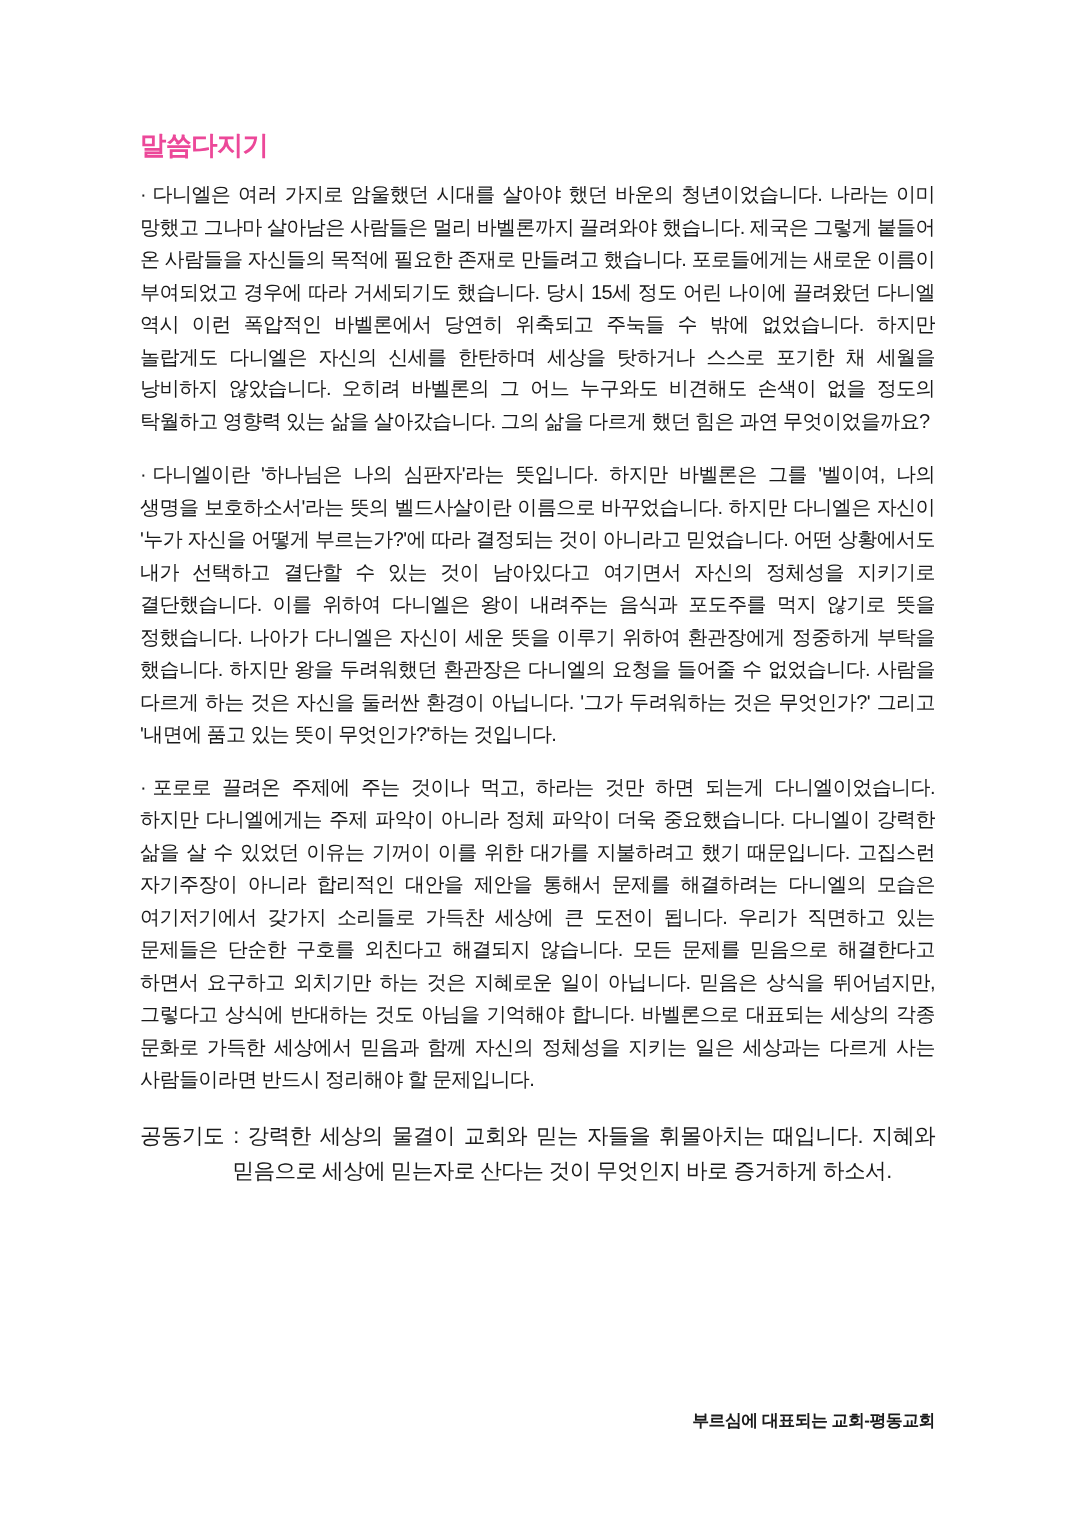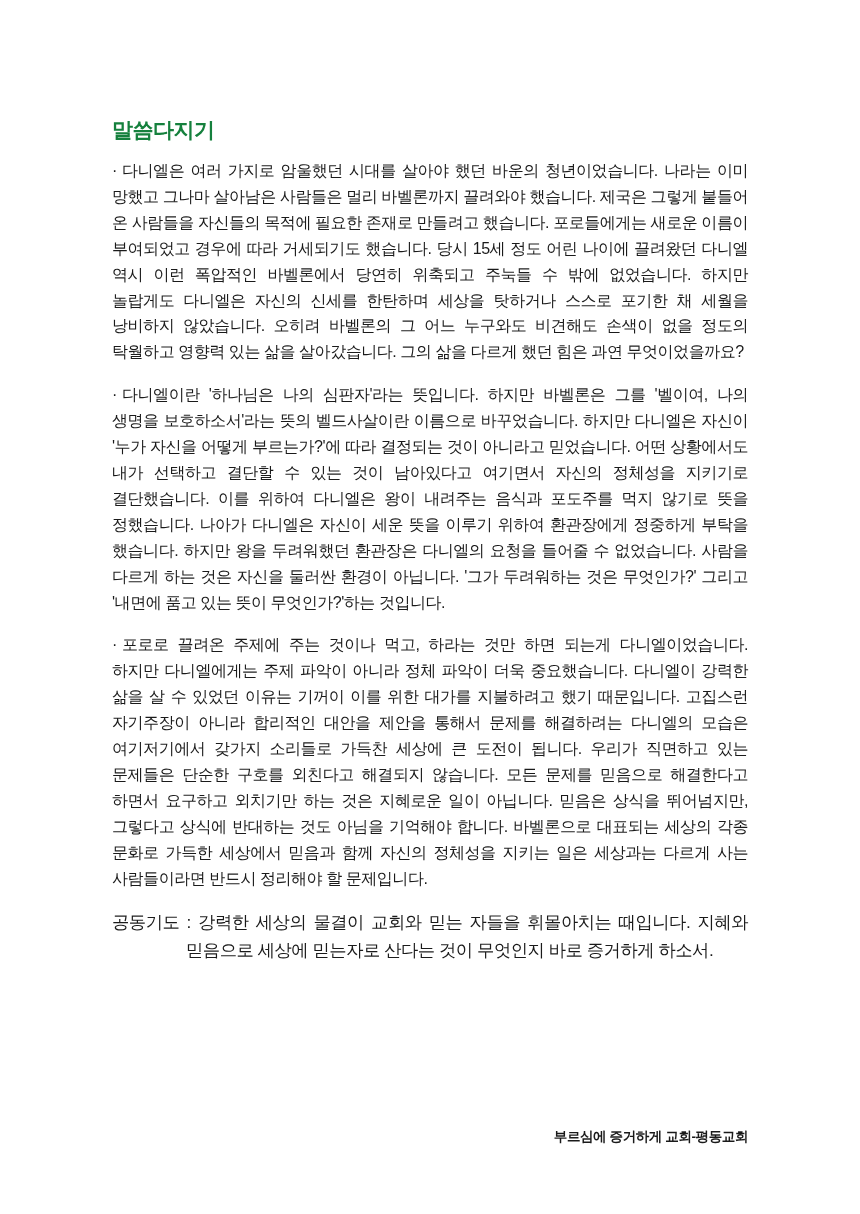--- a/index.html
+++ b/index.html
@@ -21,22 +21,22 @@
     top: 0;
     width: 860px;
     height: 1214px;
     box-sizing: border-box;
     padding: 100px 112px 0 112px;
   }
   .doc-title {
     font-size: 21px;
     font-weight: bold;
     letter-spacing: -0.5px;
-    margin: 16px 0 14px 0;
-    color: #15803d;
+    margin: 2px 0 14px 0;
+    color: #ec4899;
   }
   .para {
     font-size: 16px;
     line-height: 1.62;
     text-align: justify;
     text-justify: inter-character;
     margin: 0 0 17px 0;
     letter-spacing: -0.45px;
     word-break: keep-all;
   }
@@ -77,15 +77,15 @@
   <h1 class="doc-title">말씀다지기</h1>
 
   <p class="para"><span class="bullet">·</span><span>다니엘은 여러 가지로 암울했던 시대를 살아야 했던 바운의 청년이었습니다. 나라는 이미 망했고 그나마 살아남은 사람들은 멀리 바벨론까지 끌려와야 했습니다. 제국은 그렇게 붙들어 온 사람들을 자신들의 목적에 필요한 존재로 만들려고 했습니다. 포로들에게는 새로운 이름이 부여되었고 경우에 따라 거세되기도 했습니다. 당시 15세 정도 어린 나이에 끌려왔던 다니엘 역시 이런 폭압적인 바벨론에서 당연히 위축되고 주눅들 수 밖에 없었습니다. 하지만 놀랍게도 다니엘은 자신의 신세를 한탄하며 세상을 탓하거나 스스로 포기한 채 세월을 낭비하지 않았습니다. 오히려 바벨론의 그 어느 누구와도 비견해도 손색이 없을 정도의 탁월하고 영향력 있는 삶을 살아갔습니다. 그의 삶을 다르게 했던 힘은 과연 무엇이었을까요?</span></p>
 
   <p class="para"><span class="bullet">·</span><span>다니엘이란 '하나님은 나의 심판자'라는 뜻입니다. 하지만 바벨론은 그를 '벨이여, 나의 생명을 보호하소서'라는 뜻의 벨드사살이란 이름으로 바꾸었습니다. 하지만 다니엘은 자신이 '누가 자신을 어떻게 부르는가?'에 따라 결정되는 것이 아니라고 믿었습니다. 어떤 상황에서도 내가 선택하고 결단할 수 있는 것이 남아있다고 여기면서 자신의 정체성을 지키기로 결단했습니다. 이를 위하여 다니엘은 왕이 내려주는 음식과 포도주를 먹지 않기로 뜻을 정했습니다. 나아가 다니엘은 자신이 세운 뜻을 이루기 위하여 환관장에게 정중하게 부탁을 했습니다. 하지만 왕을 두려워했던 환관장은 다니엘의 요청을 들어줄 수 없었습니다. 사람을 다르게 하는 것은 자신을 둘러싼 환경이 아닙니다. '그가 두려워하는 것은 무엇인가?' 그리고 '내면에 품고 있는 뜻이 무엇인가?'하는 것입니다.</span></p>
 
   <p class="para"><span class="bullet">·</span><span>포로로 끌려온 주제에 주는 것이나 먹고, 하라는 것만 하면 되는게 다니엘이었습니다. 하지만 다니엘에게는 주제 파악이 아니라 정체 파악이 더욱 중요했습니다. 다니엘이 강력한 삶을 살 수 있었던 이유는 기꺼이 이를 위한 대가를 지불하려고 했기 때문입니다. 고집스런 자기주장이 아니라 합리적인 대안을 제안을 통해서 문제를 해결하려는 다니엘의 모습은 여기저기에서 갖가지 소리들로 가득찬 세상에 큰 도전이 됩니다. 우리가 직면하고 있는 문제들은 단순한 구호를 외친다고 해결되지 않습니다. 모든 문제를 믿음으로 해결한다고 하면서 요구하고 외치기만 하는 것은 지혜로운 일이 아닙니다. 믿음은 상식을 뛰어넘지만, 그렇다고 상식에 반대하는 것도 아님을 기억해야 합니다. 바벨론으로 대표되는 세상의 각종 문화로 가득한 세상에서 믿음과 함께 자신의 정체성을 지키는 일은 세상과는 다르게 사는 사람들이라면 반드시 정리해야 할 문제입니다.</span></p>
 
   <p class="prayer"><span class="label">공동기도 : </span><span>강력한 세상의 물결이 교회와 믿는 자들을 휘몰아치는 때입니다. 지혜와 믿음으로 세상에 믿는자로 산다는 것이 무엇인지 바로 증거하게 하소서.</span></p>
 
-  <div class="footer">부르심에 증거하게 교회-평동교회</div>
+  <div class="footer">부르심에 대표되는 교회-평동교회</div>
 
 </div>
 
 </body></html>

